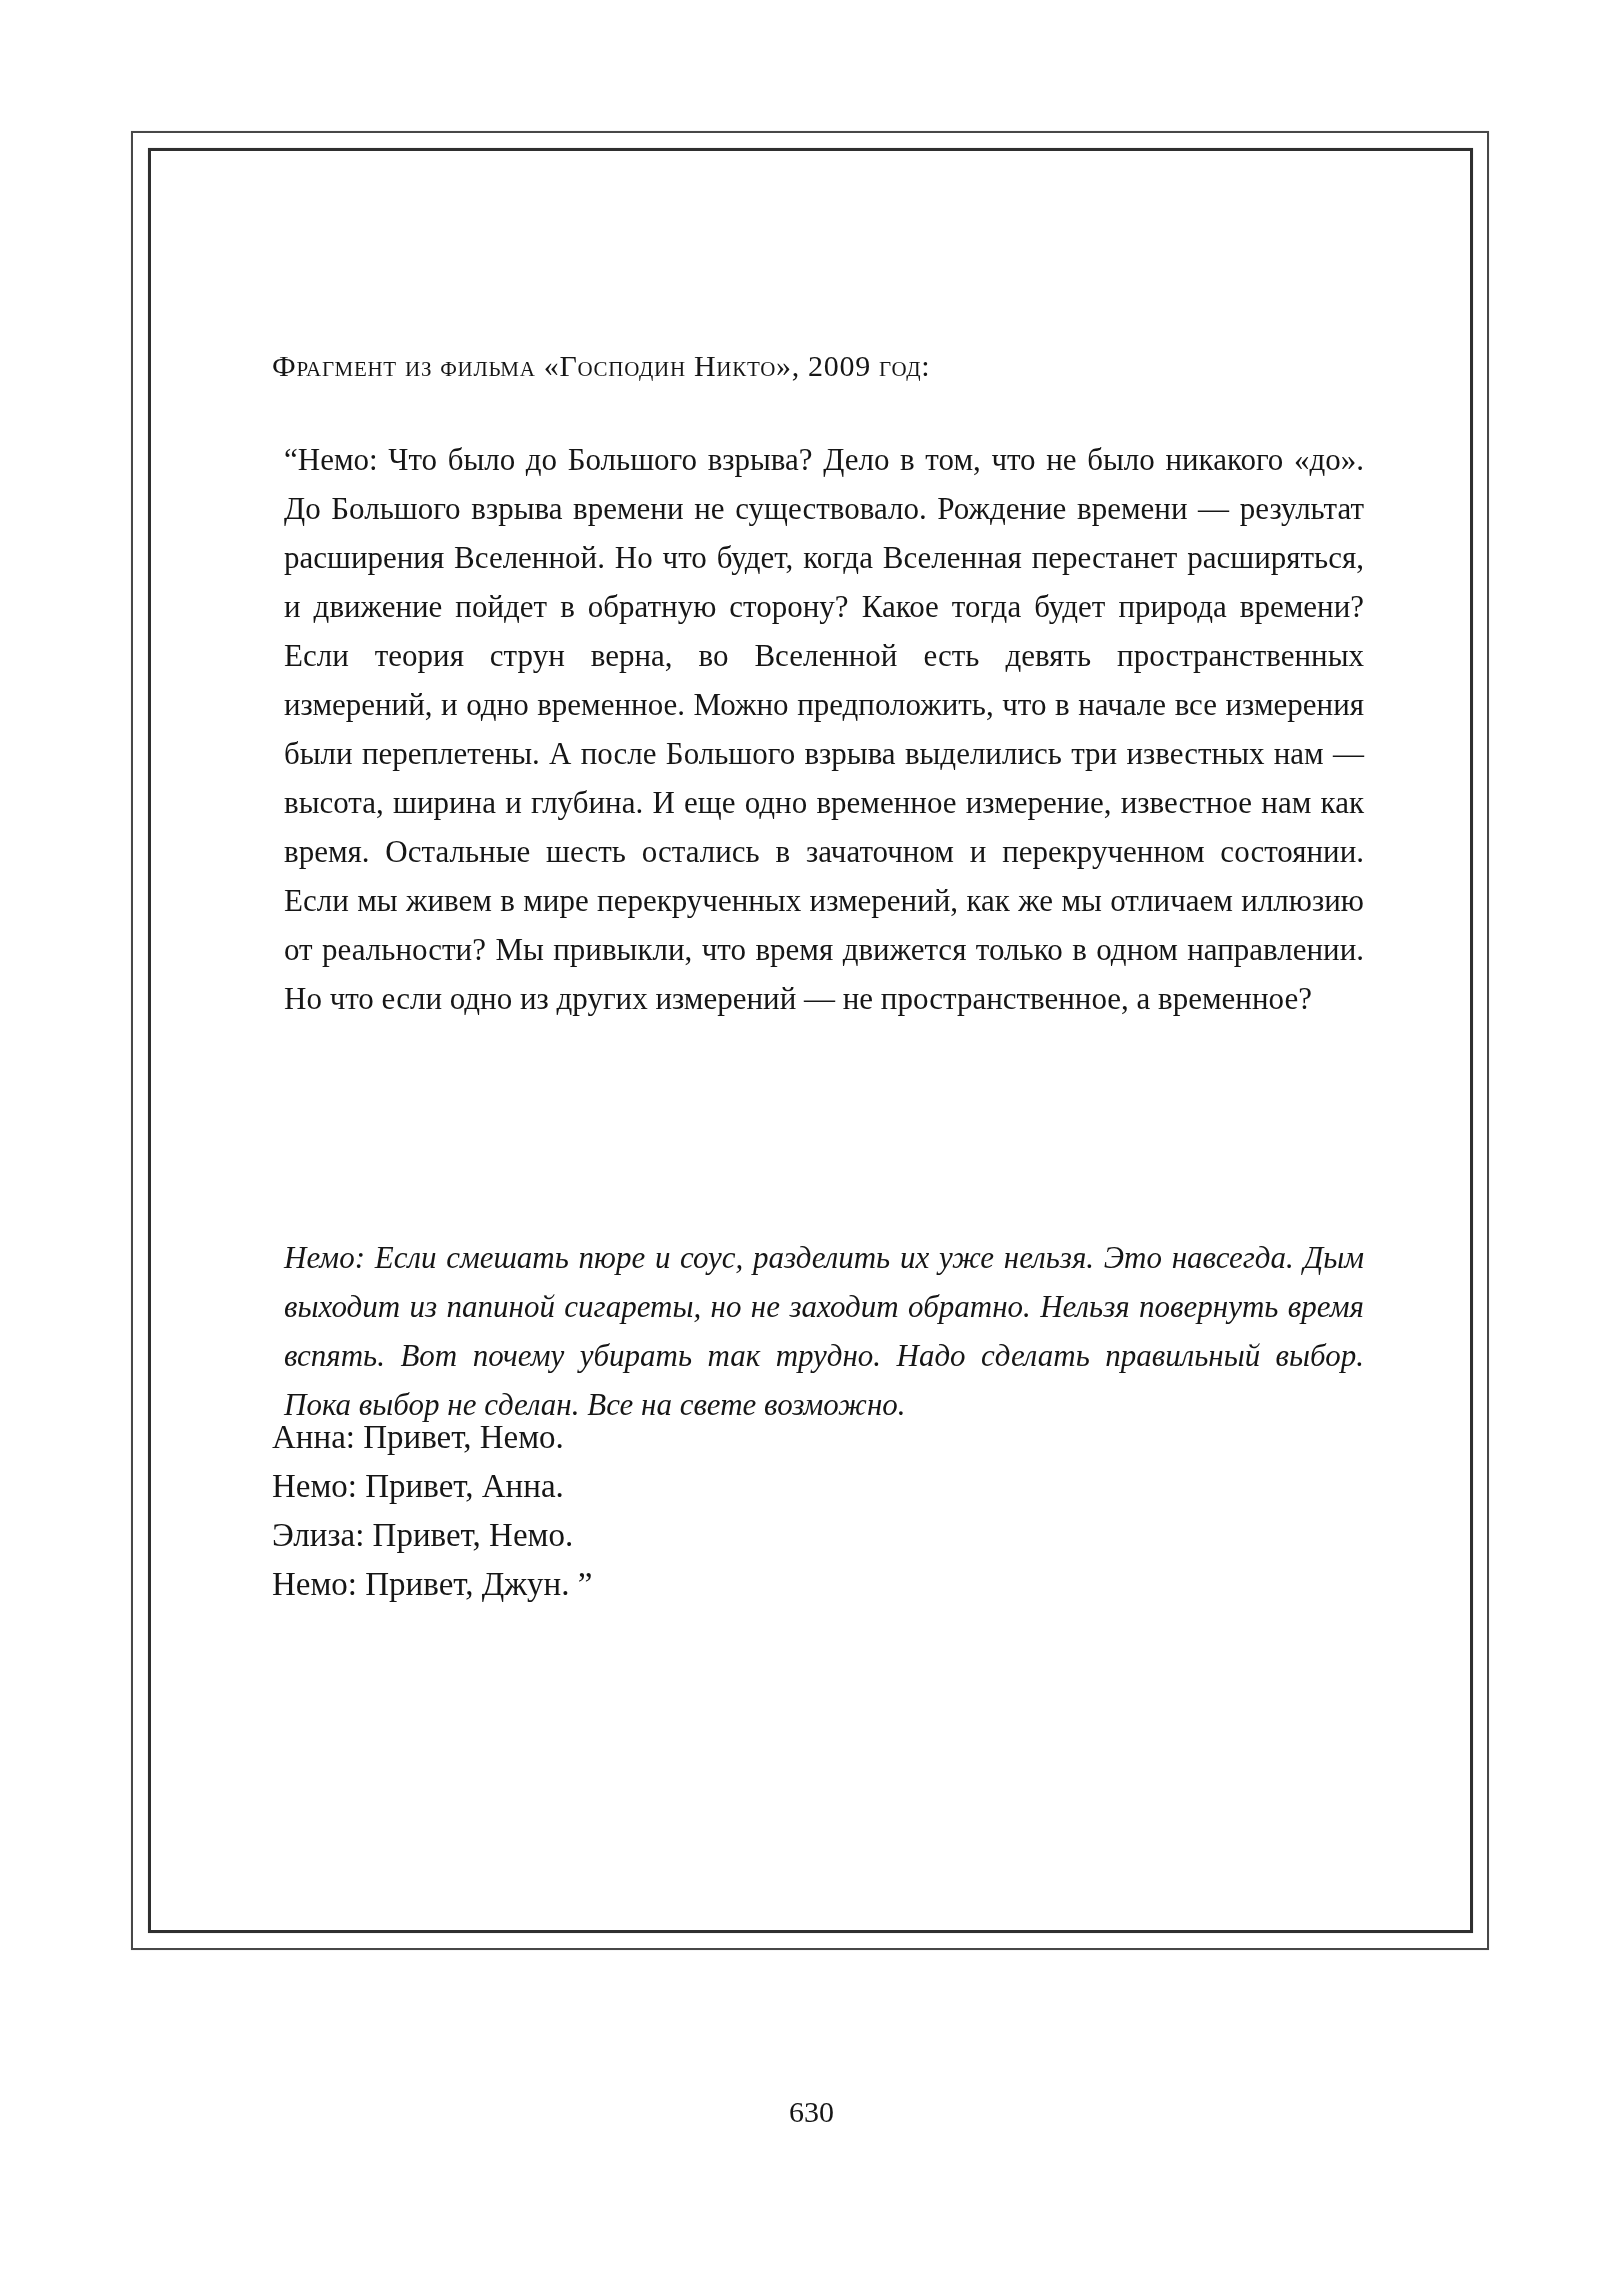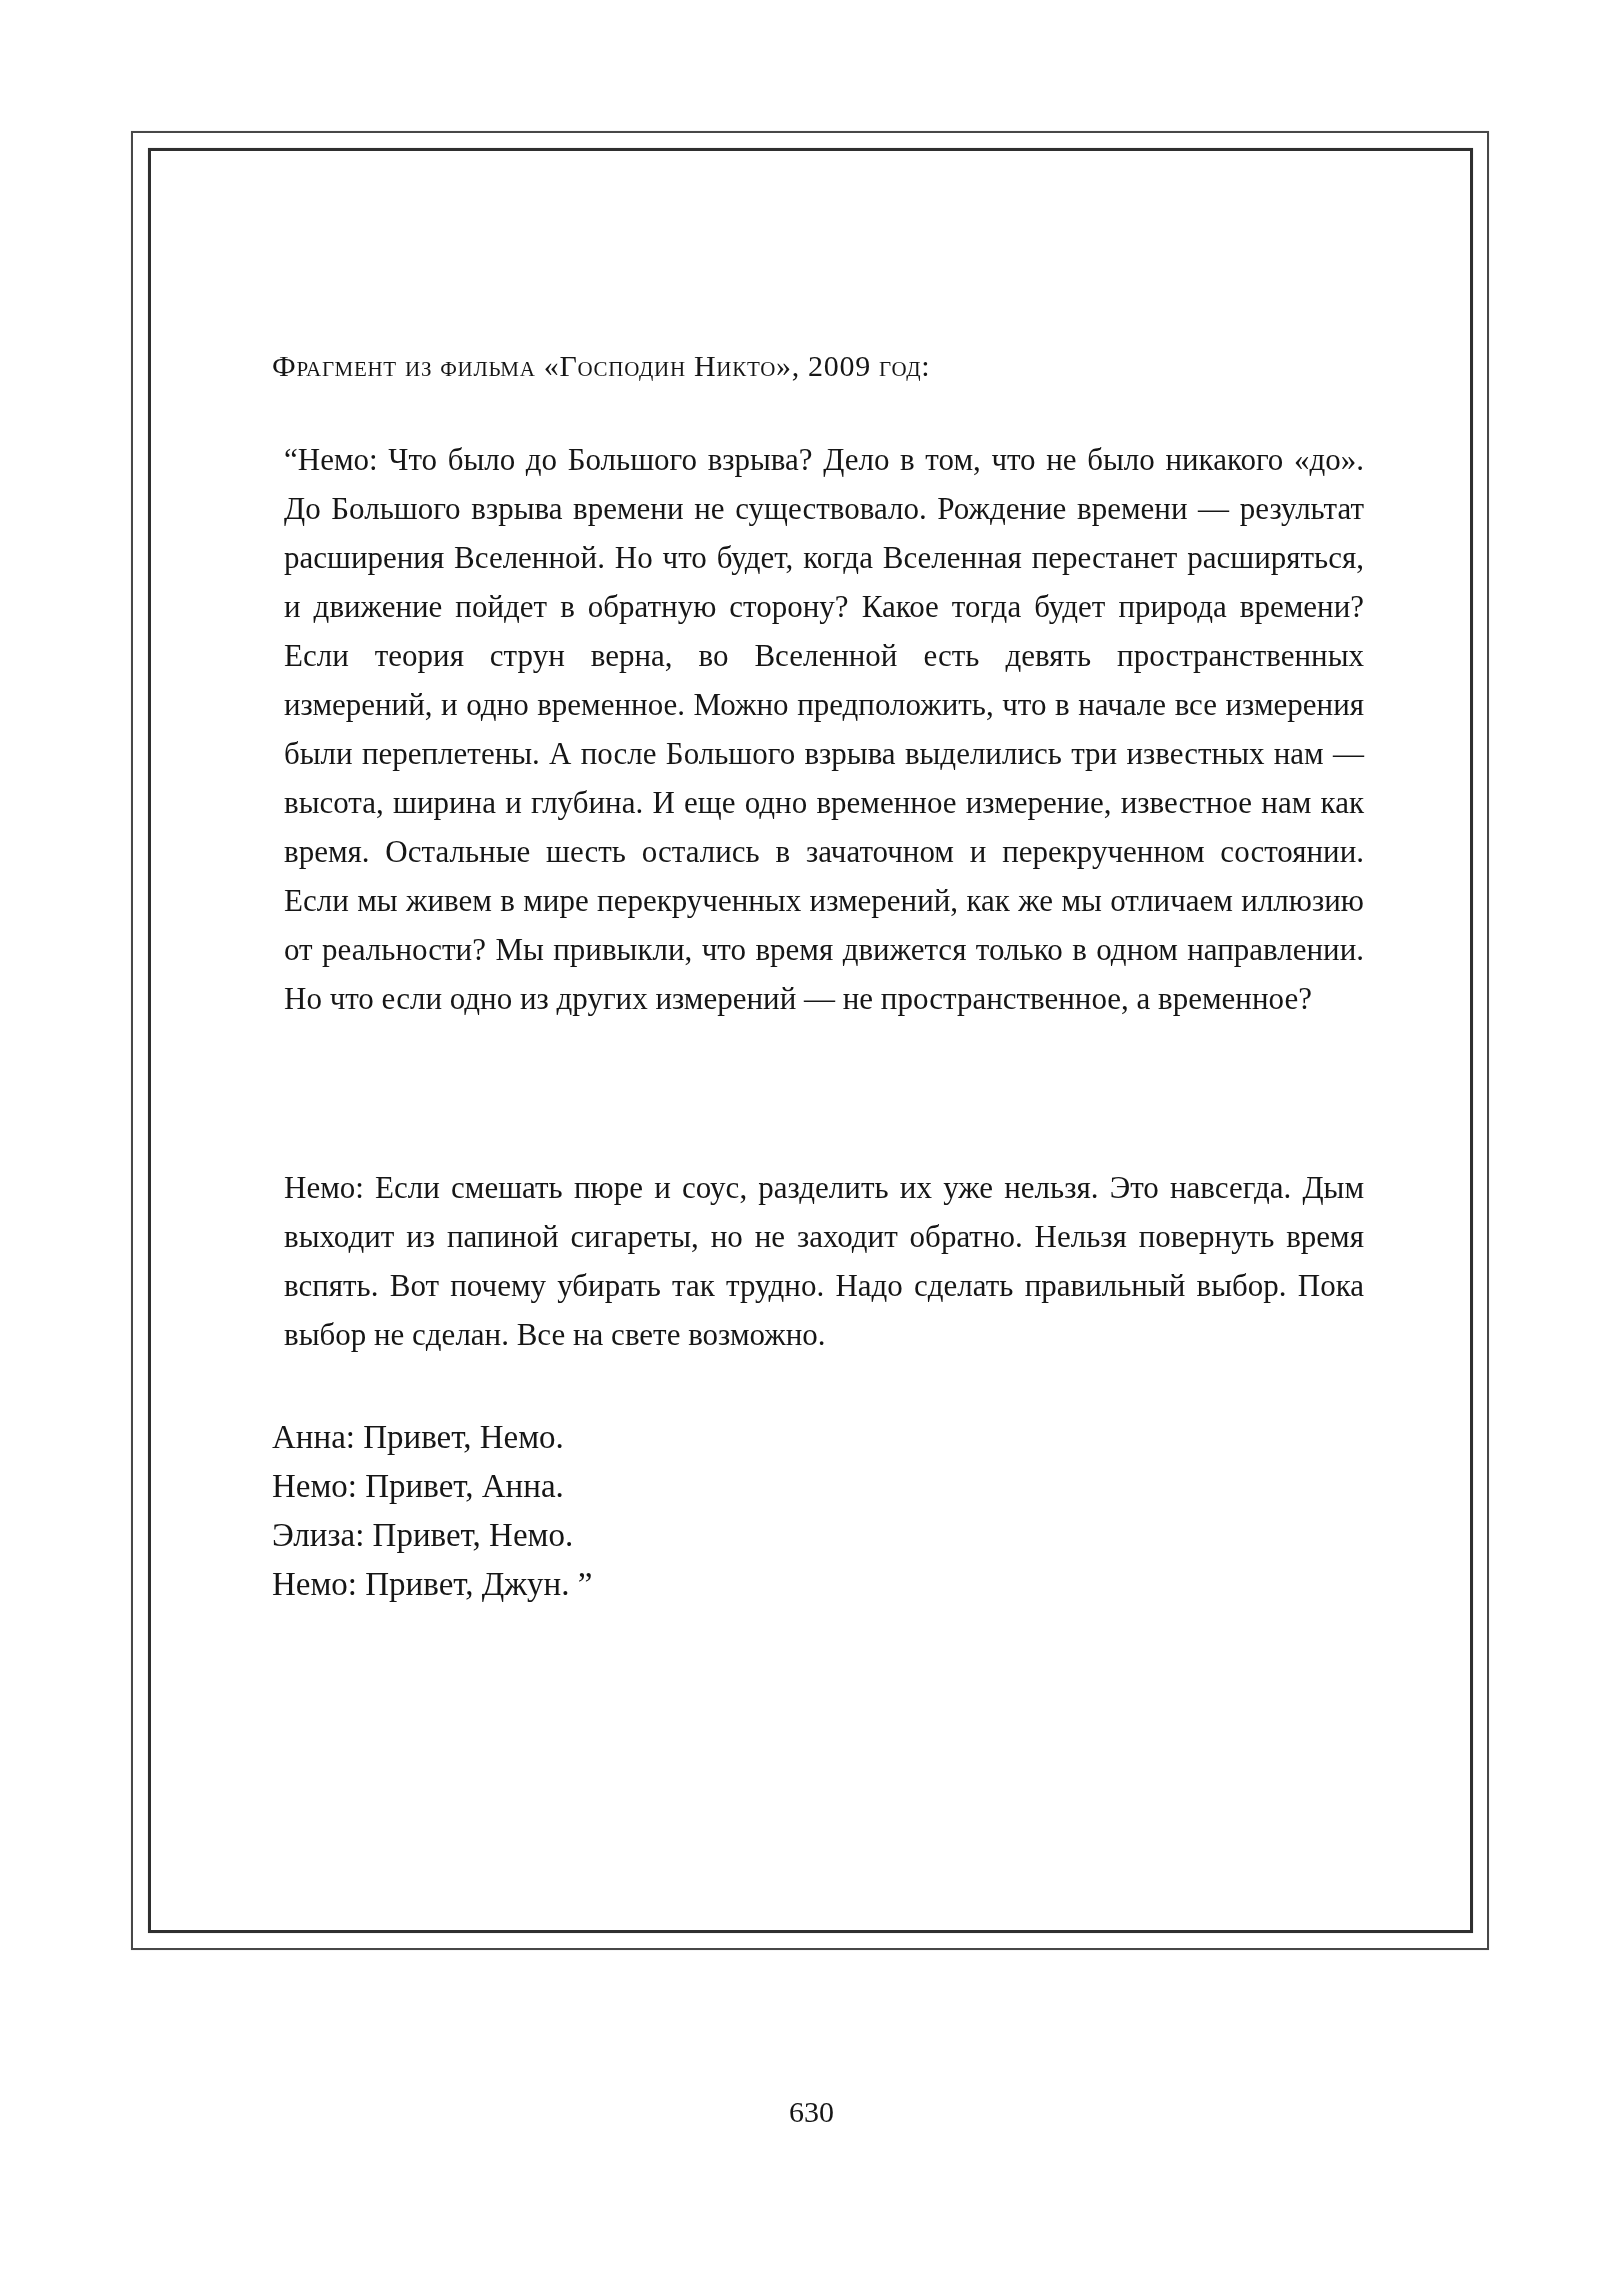--- a/index.html
+++ b/index.html
@@ -55,21 +55,21 @@
     position: absolute;
     left: 272px;
     width: 1080px;
     margin: 12px;
     font-size: 31px;
     line-height: 49px;
     text-align: justify;
     text-justify: inter-word;
   }
   .para1 { top: 423px; }
-  .para2 { top: 1151px; }
+  .para2 { top: 1221px; font-style: italic; }
   .dialogue {
     position: absolute;
     left: 272px;
     width: 1080px;
     top: 1413px;
     font-size: 33px;
     line-height: 49px;
   }
   .dialogue-line { height: 49px; }
   .page-number {

